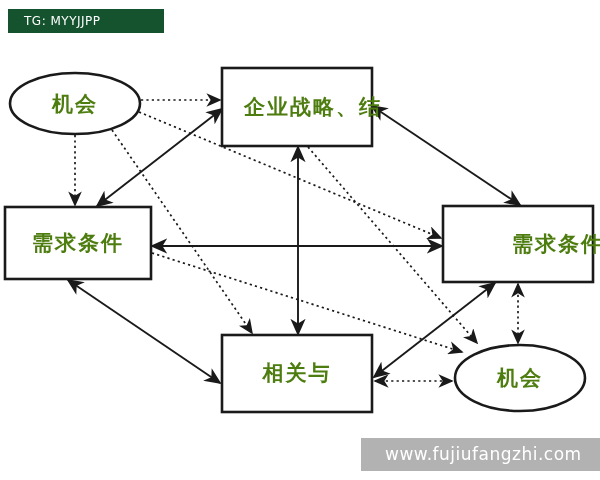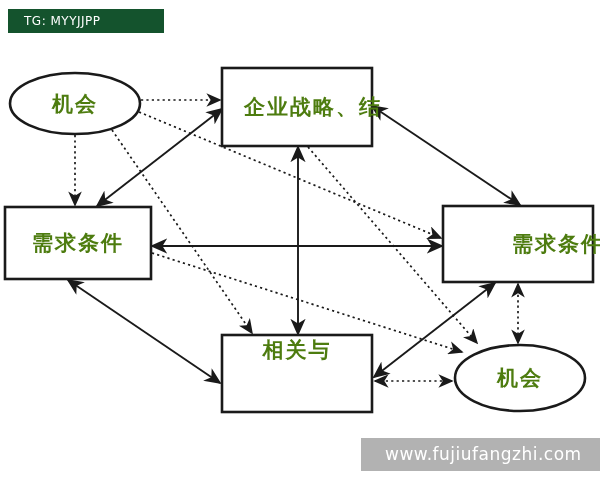--- a/index.html
+++ b/index.html
@@ -68,21 +68,21 @@
       </div>
       <div class="node-label rect" style="left: 222px; top: 68px; width: 150px; height: 78px; padding-left: 16px;">
         <span>企业战略、结</span>
       </div>
       <div class="node-label rect" style="left: 5px; top: 207px; width: 146px; height: 72px;">
         <span>需求条件</span>
       </div>
       <div class="node-label rect" style="left: 443px; top: 206px; width: 150px; height: 76px; padding-left: 40px;">
         <span>需求条件</span>
       </div>
-      <div class="node-label rect" style="left: 222px; top: 335px; width: 150px; height: 77px; justify-content: space-between;">
+      <div class="node-label rect" style="left: 222px; top: 335px; width: 150px; height: 77px;">
         <span>相关与</span>
       </div>
       <div class="node-label ellipse" style="left: 455px; top: 345px; width: 130px; height: 66px;">
         <span>机会</span>
       </div>
     </div>
   <div class="watermark">www.fujiufangzhi.com</div>
 </div>
 
 </body></html>

